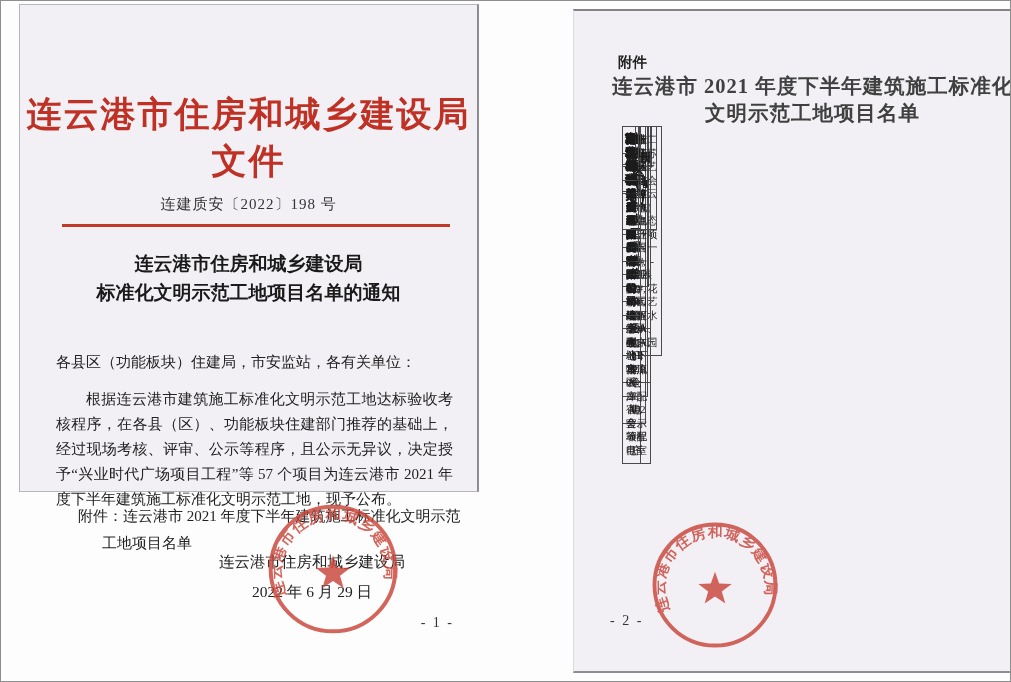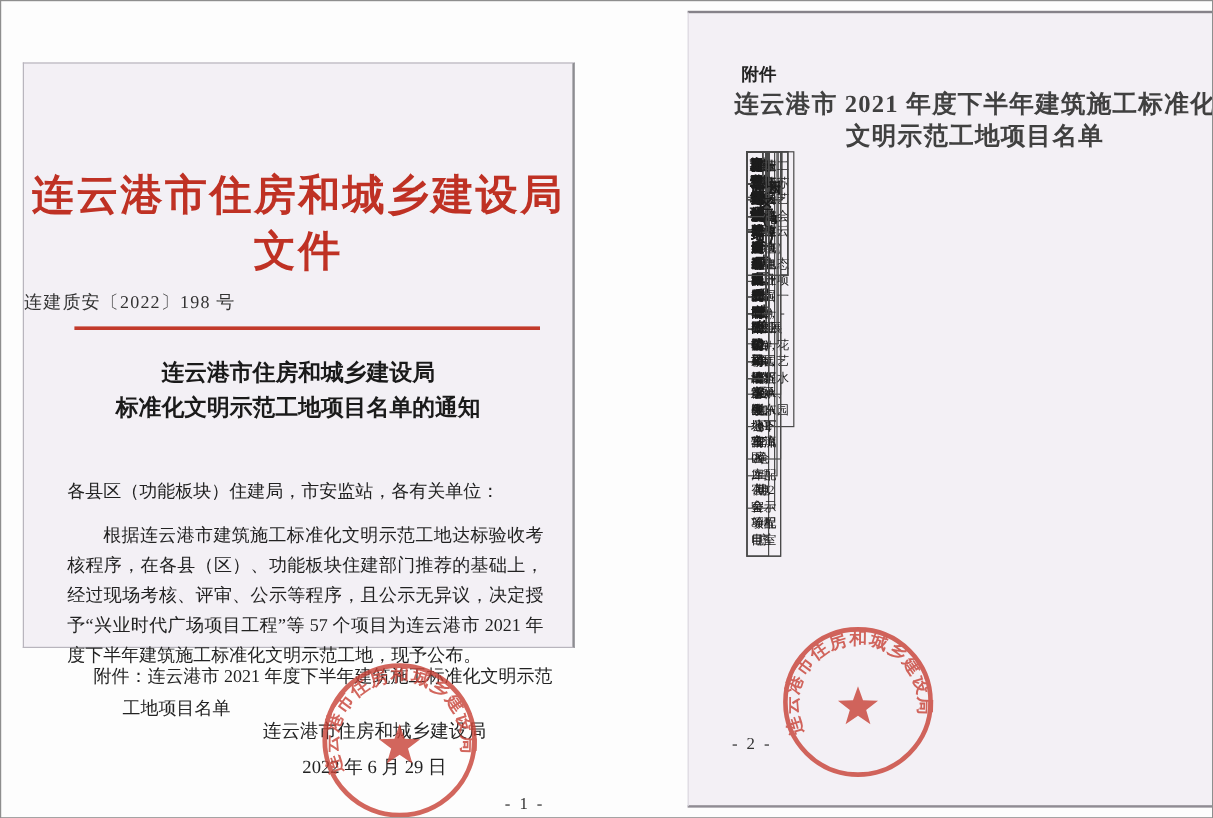--- a/index.html
+++ b/index.html
@@ -4,35 +4,35 @@
 <style>
   html,body{margin:0;padding:0;background:#ffffff;}
   .canvas{
     position:relative;width:1011px;height:682px;box-sizing:border-box;
     background:#fdfdfd;border:1px solid #8e8e8e;overflow:hidden;
     font-family:"Liberation Serif","DejaVu Serif",serif;color:#222;
   }
   .page{position:absolute;background:#f3f0f5;box-sizing:border-box;}
   .page-left{
     left:18px;top:3px;width:460px;height:488px;
-    border:1px solid #b8b5bd;border-right:2px solid #8d8d91;margin-top:48px;
+    border:1px solid #b8b5bd;border-right:2px solid #8d8d91;
   }
   .page-right{
     left:540px;top:8px;width:479px;height:664px;
     border-top:2px solid #858289;border-bottom:2px solid #8f8c93;
     border-left:1px solid #dcd9e0;border-right:1px solid #c9c6ce;margin-left:32px;
   }
   .page *{position:absolute;box-sizing:border-box;}
 
   
   .red-head{
     top:86px;left:0;width:100%;text-align:center;
     font-size:35px;font-weight:bold;letter-spacing:2px;color:#bf3124;
   }
-  .doc-no{top:190px;left:0;width:100%;font-size:15px;color:#333;letter-spacing:1px;}
+  .doc-no{top:190px;left:0;width:100%;text-align:center;font-size:15px;color:#333;letter-spacing:1px;}
   .red-rule{top:219px;left:42px;width:388px;height:3px;background:#c23a2b;}
   .notice-title{top:244px;left:0;width:100%;text-align:center;font-weight:bold;font-size:19px;line-height:29px;color:#1a1a1a;}
   .salutation{top:343px;left:36px;right:22px;font-size:15px;line-height:29px;}
   .body-para{top:382px;left:36px;right:24px;font-size:15px;line-height:25px;text-align:justify;text-indent:2em;}
   .attachment{top:498px;left:58px;right:16px;font-size:15px;line-height:27px;padding-left:1.6em;text-indent:-1.6em;}
   .signature{top:542px;left:167px;width:250px;text-align:center;font-size:15.5px;line-height:30px;}
   .pageno{font-size:14px;letter-spacing:2px;color:#333;}
   .pageno-1{top:610px;right:23px;}
   .pageno-2{top:602px;left:36px;}
 

